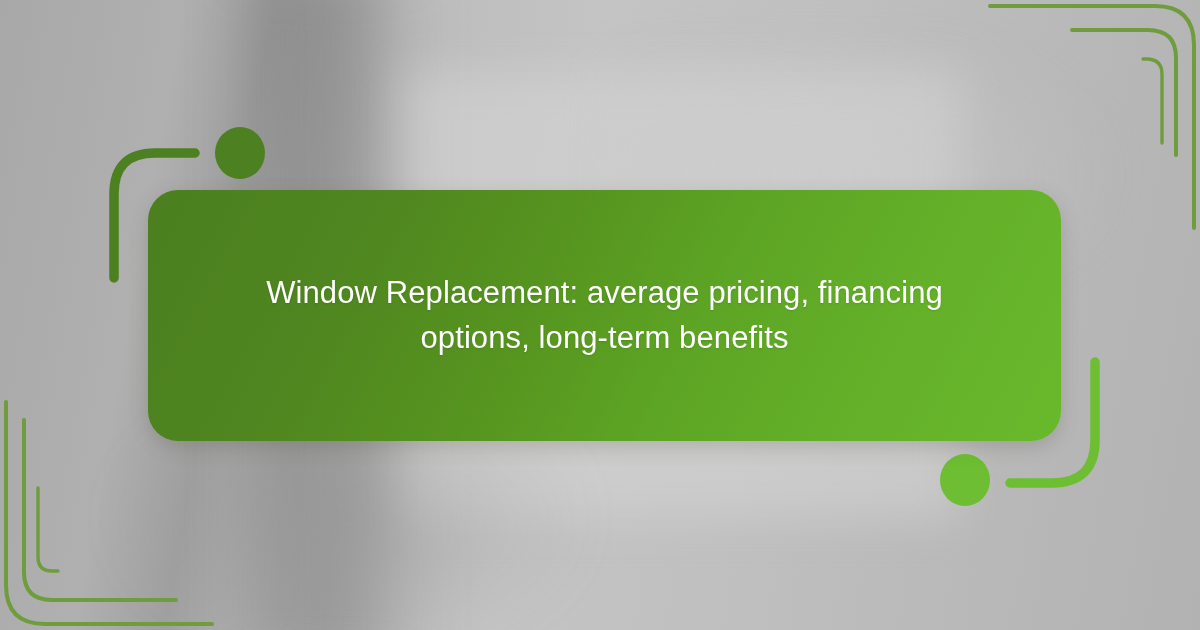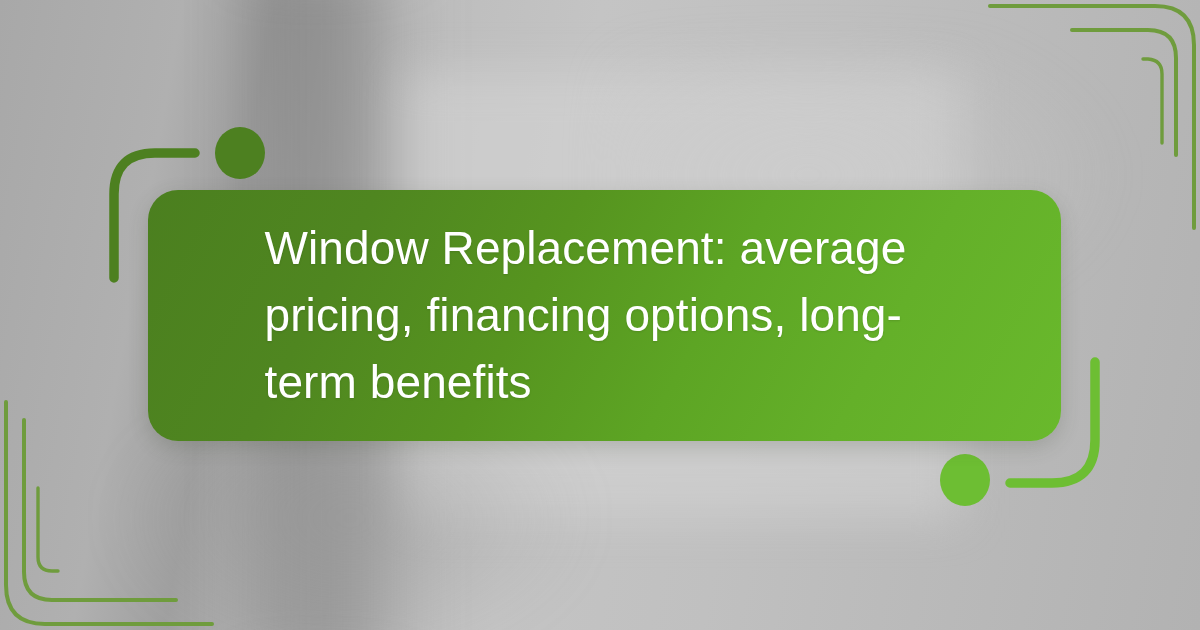--- a/index.html
+++ b/index.html
@@ -115,24 +115,24 @@
     box-shadow: 0 6px 20px rgba(60,70,50,0.20);
     display: flex;
     align-items: center;
     justify-content: center;
     box-sizing: border-box;
     padding: 0 52px;
   }
 
   .card-title {
     color: #ffffff;
-    font-size: 46px;
+    font-size: 31px;
     font-weight: 400;
     line-height: 1.45;
-    text-align: left;
+    text-align: center;
     letter-spacing: 0.1px;
     max-width: 680px;
     margin: 0;
     text-shadow: 0 1px 2px rgba(40,60,20,0.18);
   }
 </style>
 </head>
 <body>
 
 <div id="stage">

